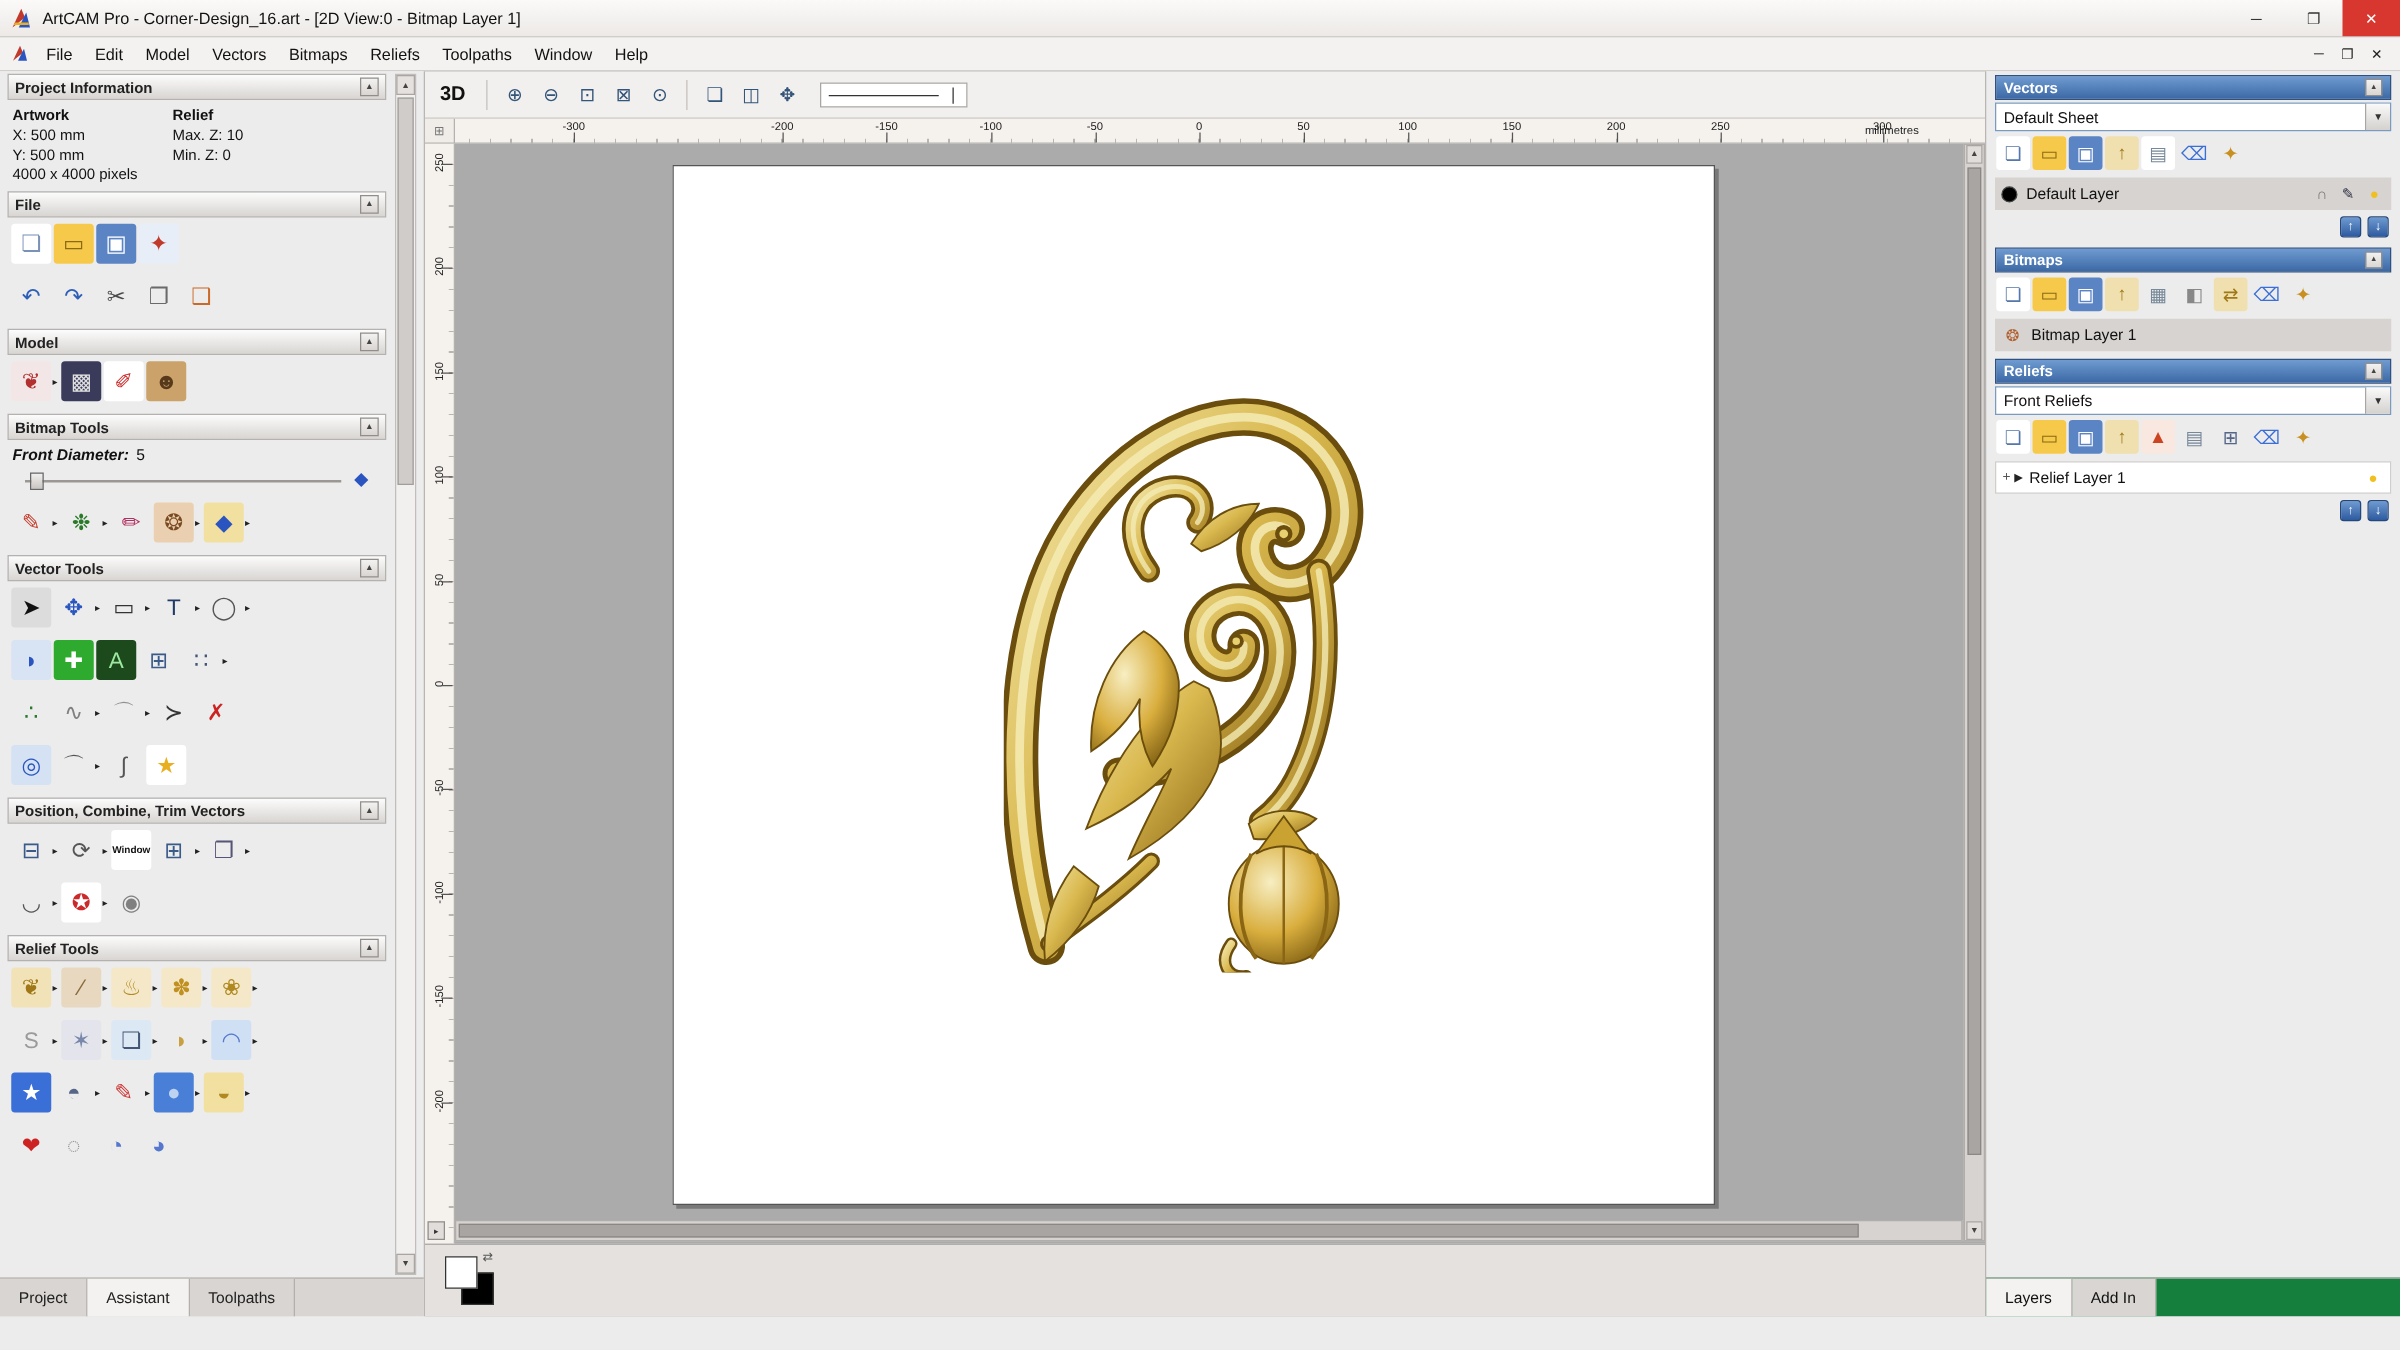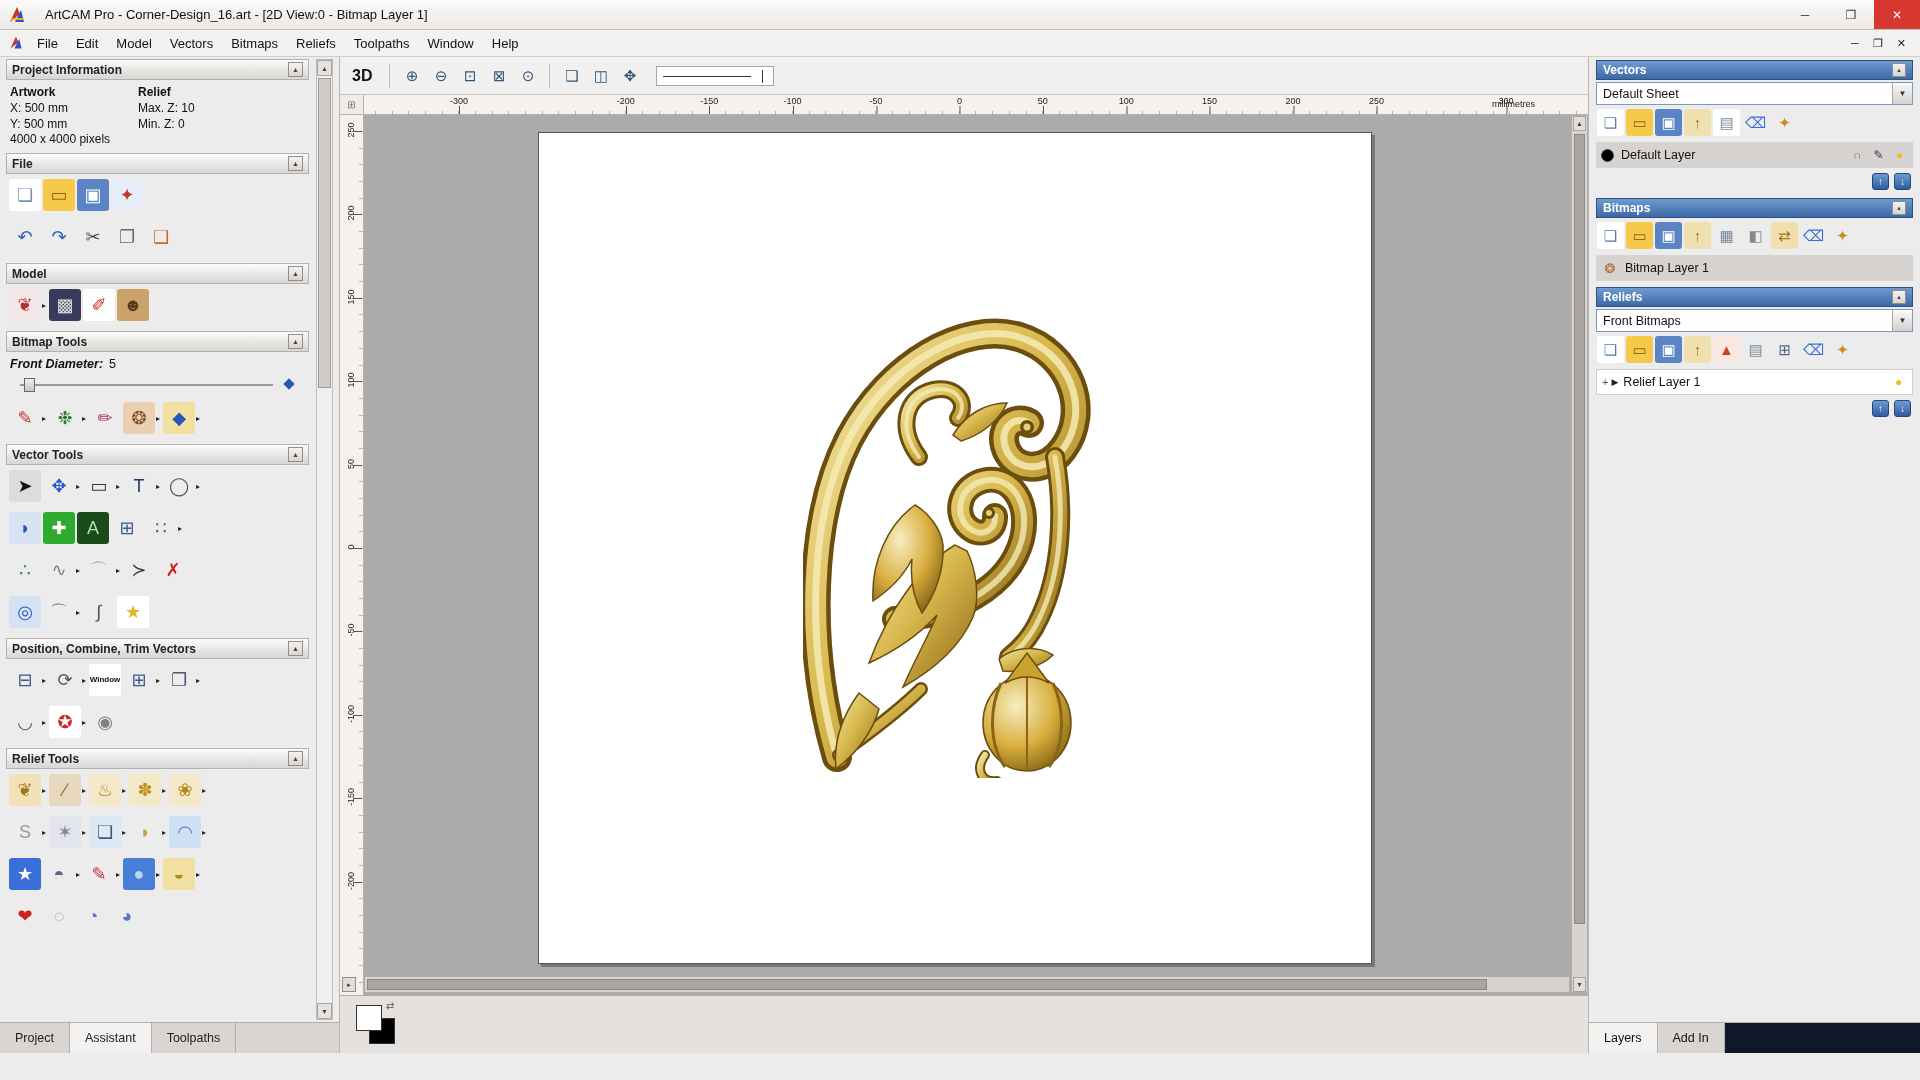--- a/index.html
+++ b/index.html
@@ -3,21 +3,21 @@
 <meta charset="utf-8">
 <style>
   * { box-sizing: border-box; margin: 0; padding: 0; }
   html,body { width:1920px; height:1080px; overflow:hidden; }
   body { font-family:"Liberation Sans", sans-serif; background:#ececec; color:#111; }
   .screen { position:relative; width:1920px; height:1080px; background:#ececec; overflow:hidden; }
 
   
   .titlebar { position:absolute; top:0; left:0; right:0; height:30px; background:linear-gradient(#fbfaf9,#ece9e6); border-bottom:1px solid #c6c3c0; display:flex; align-items:center; }
   .app-logo { width:20px; height:20px; margin-left:7px; }
-  .title-text { font-size:13px; margin-left:18px; color:#111; }
+  .title-text { font-size:13px; margin-left:7px; color:#111; }
   .win-btns { margin-left:auto; display:flex; height:100%; }
   .win-btn { width:46px; height:100%; display:flex; align-items:center; justify-content:center; font-size:12px; color:#333; }
   .win-btn.close { background:#d8372f; color:#fff; }
 
   
   .menubar { position:absolute; top:30px; left:0; right:0; height:27px; background:#f4f2f0; border-bottom:1px solid #d2cecb; display:flex; align-items:center; padding-left:4px; font-size:13px; }
   .menu-logo { width:16px; height:16px; margin:0 4px; }
   .menu-item { padding:4px 9px; cursor:default; }
   .mdi-btns { margin-left:auto; margin-right:14px; display:flex; gap:14px; font-size:11px; color:#222; }
 
@@ -96,21 +96,21 @@
   .rp-icons .tbi { width:27px; height:27px; font-size:15px; margin:1px; }
   .layer-row { height:26px; display:flex; align-items:center; font-size:12.5px; padding:0 5px; margin-top:2px; background:#ececec; }
   .layer-row.sel { background:#d6d3d0; }
   .swatch-dot { width:13px; height:13px; border-radius:50%; background:#000; border:1px solid #444; margin-right:7px; }
   .lr-icons { margin-left:auto; display:flex; gap:4px; align-items:center; }
   .lr-icons .tbi { width:17px; height:17px; font-size:12px; margin:0; background:transparent; }
   .layer-plus { font-size:11px; color:#555; margin-right:3px; }
   .layer-exp { font-size:9px; color:#222; margin-right:5px; }
   .updown { display:flex; justify-content:flex-end; gap:5px; padding:5px 2px 2px 2px; }
   .ud-btn { width:17px; height:17px; background:linear-gradient(#6f9bd1,#2e5ba0); border:1px solid #24477c; border-radius:3px; color:#fff; font-size:10px; display:flex; align-items:center; justify-content:center; }
-  .rp-tabs { position:absolute; bottom:0; left:0; right:0; height:31px; border-top:1px solid #b2afac; background:#0f172a; display:flex; }
+  .rp-tabs { position:absolute; bottom:0; left:0; right:0; height:31px; border-top:1px solid #b2afac; background:#15803d; display:flex; }
   .rp-tab { padding:0 15px; display:flex; align-items:center; font-size:12.5px; border-right:1px solid #b2afac; background:#d8d5d2; }
   .rp-tab.active { background:#f4f2f0; }
 
   
   .statusbar { position:absolute; left:0; right:0; bottom:0; height:27px; background:#e8e5e2; border-top:1px solid #b4b1ae; display:flex; align-items:center; font-size:12.5px; }
   .sb-fill { flex:1; }
   .sb-cell { width:150px; height:19px; display:flex; align-items:center; padding-left:10px; border-left:1px solid #c2bfbc; box-shadow:inset 1px 1px 0 #fdfdfd; }
   .sb-tail { width:160px; height:19px; border-left:1px solid #c2bfbc; box-shadow:inset 1px 1px 0 #fdfdfd; }
 </style>
 </head>
@@ -557,21 +557,21 @@
     <div class="layer-row sel">
       <span class="tbi" style="width:18px;height:18px;font-size:13px;background:transparent;color:#b06030;margin:0 6px 0 0;">❂</span>
       <span>Bitmap Layer 1</span>
     </div>
 
     <div class="rp-h">
       <span>Reliefs</span>
       <span class="roll-btn">▲</span>
     </div>
     <div class="combo">
-      <span>Front Bitmaps</span>
+      <span>Front Reliefs</span>
       <span class="combo-arrow">▼</span>
     </div>
     <div class="rp-icons">
         <span class="tbi" style="background: rgb(255, 255, 255); color: rgb(85, 119, 170);">❏</span>
         <span class="tbi" style="background: rgb(247, 201, 75); color: rgb(138, 106, 18);">▭</span>
         <span class="tbi" style="background: rgb(91, 132, 196); color: rgb(255, 255, 255);">▣</span>
         <span class="tbi" style="background: rgb(240, 224, 176); color: rgb(160, 120, 24);">↑</span>
         <span class="tbi" style="background: rgb(248, 232, 224); color: rgb(204, 68, 34);">▲</span>
         <span class="tbi" style="color: rgb(119, 136, 153);">▤</span>
         <span class="tbi" style="color: rgb(85, 102, 136);">⊞</span>

